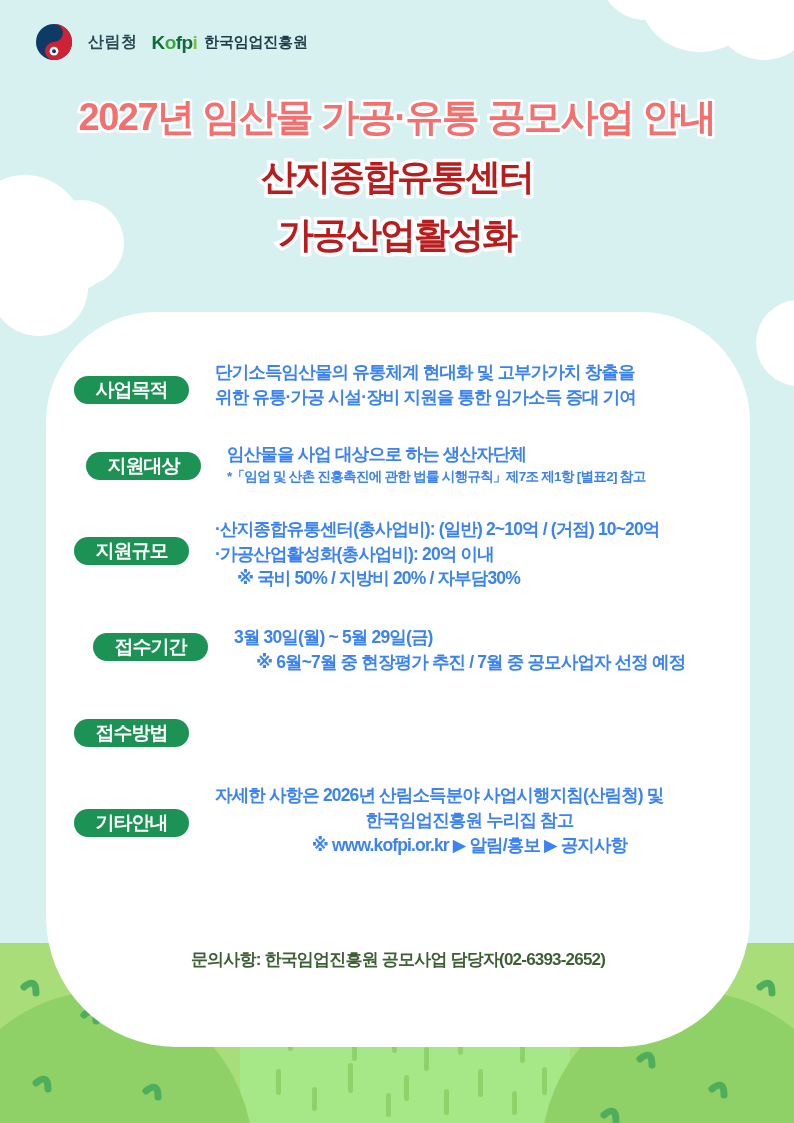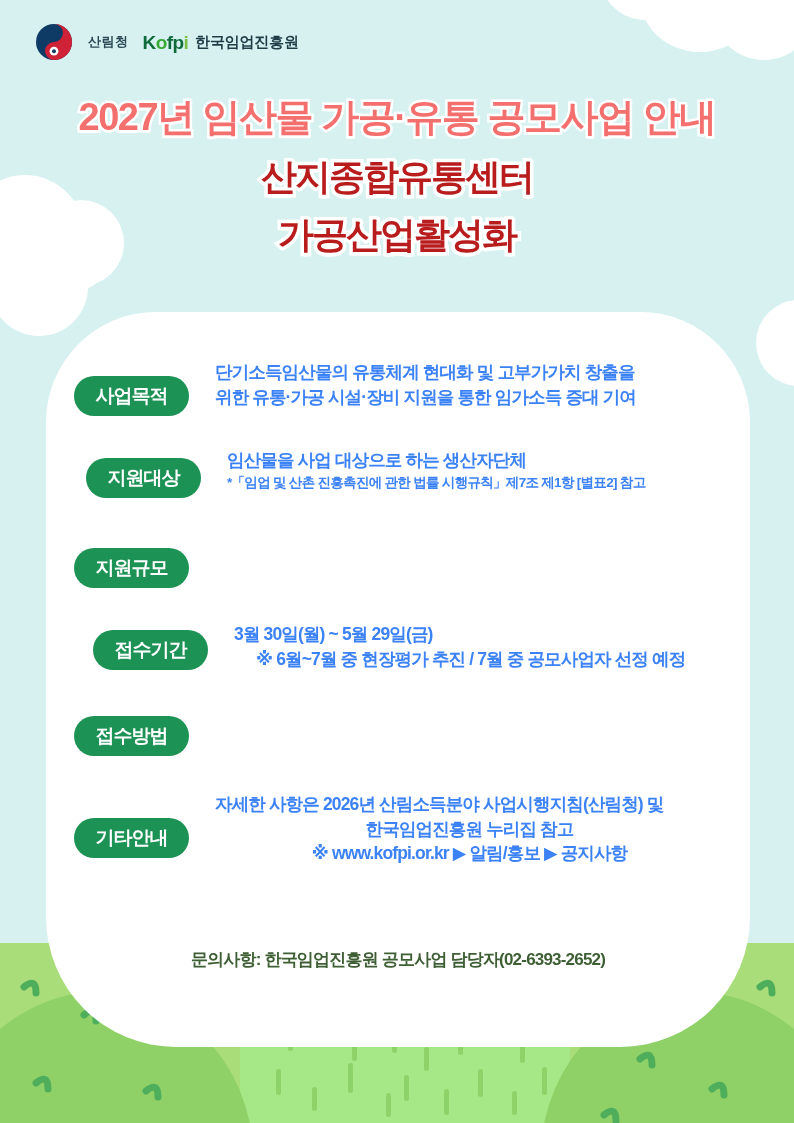--- a/index.html
+++ b/index.html
@@ -32,21 +32,21 @@
   .cloud-right-a { left:756px; top:300px;  width:86px;  height:86px;  }
 
   
   .logo-bar {
     position:absolute; left:34px; top:22px;
     display:flex; align-items:center; gap:14px;
     z-index:6;
   }
   .taegeuk { width:40px; height:40px; flex:none; }
   .logo-kfs-text {
-    font-size:13px; font-weight:700; color:#2b4a55;
+    font-size:16px; font-weight:700; color:#2b4a55;
     letter-spacing:.5px;
   }
   .kofpi-lockup { display:flex; align-items:center; gap:7px; }
   .kofpi-mark {
     font-size:19px; font-weight:800; letter-spacing:-.6px;
     line-height:1;
   }
   .kofpi-mark .k  { color:#0f6b3a; }
   .kofpi-mark .o  { color:#3aa935; }
   .kofpi-mark .f  { color:#0f6b3a; }
@@ -99,21 +99,21 @@
   }
 
   .row {
     display:flex; align-items:flex-start;
     padding:0 26px 0 28px;
   }
   .row + .row { margin-top:24px; }
 
   .pill {
     flex:none;
-    width:115px; height:40px;
+    width:115px; height:28px;
     background:#1c9255;
     border-radius:22px;
     color:#ffffff;
     font-size:19px; font-weight:800;
     letter-spacing:-1px;
     display:flex; align-items:center; justify-content:center;
     margin-top:4px;
   }
 
   .body {
@@ -251,20 +251,25 @@
       <div class="row r-target">
         <div class="pill">지원대상</div>
         <div class="body">
           <div class="line">임산물을 사업 대상으로 하는 생산자단체</div>
           <div class="line small">*「임업 및 산촌 진흥촉진에 관한 법률 시행규칙」제7조 제1항 [별표2] 참고</div>
         </div>
       </div>
 
       <div class="row r-scale">
         <div class="pill">지원규모</div>
+        <div class="body">
+          <div class="line">·산지종합유통센터(총사업비): (일반) 2~10억 / (거점) 10~20억</div>
+          <div class="line">·가공산업활성화(총사업비): 20억 이내</div>
+          <div class="line indent">※ 국비 50% / 지방비 20% / 자부담30%</div>
+        </div>
       </div>
 
       <div class="row r-period">
         <div class="pill">접수기간</div>
         <div class="body">
           <div class="line">3월 30일(월) ~ 5월 29일(금)</div>
           <div class="line indent">※ 6월~7월 중 현장평가 추진 / 7월 중 공모사업자 선정 예정</div>
         </div>
       </div>
 

